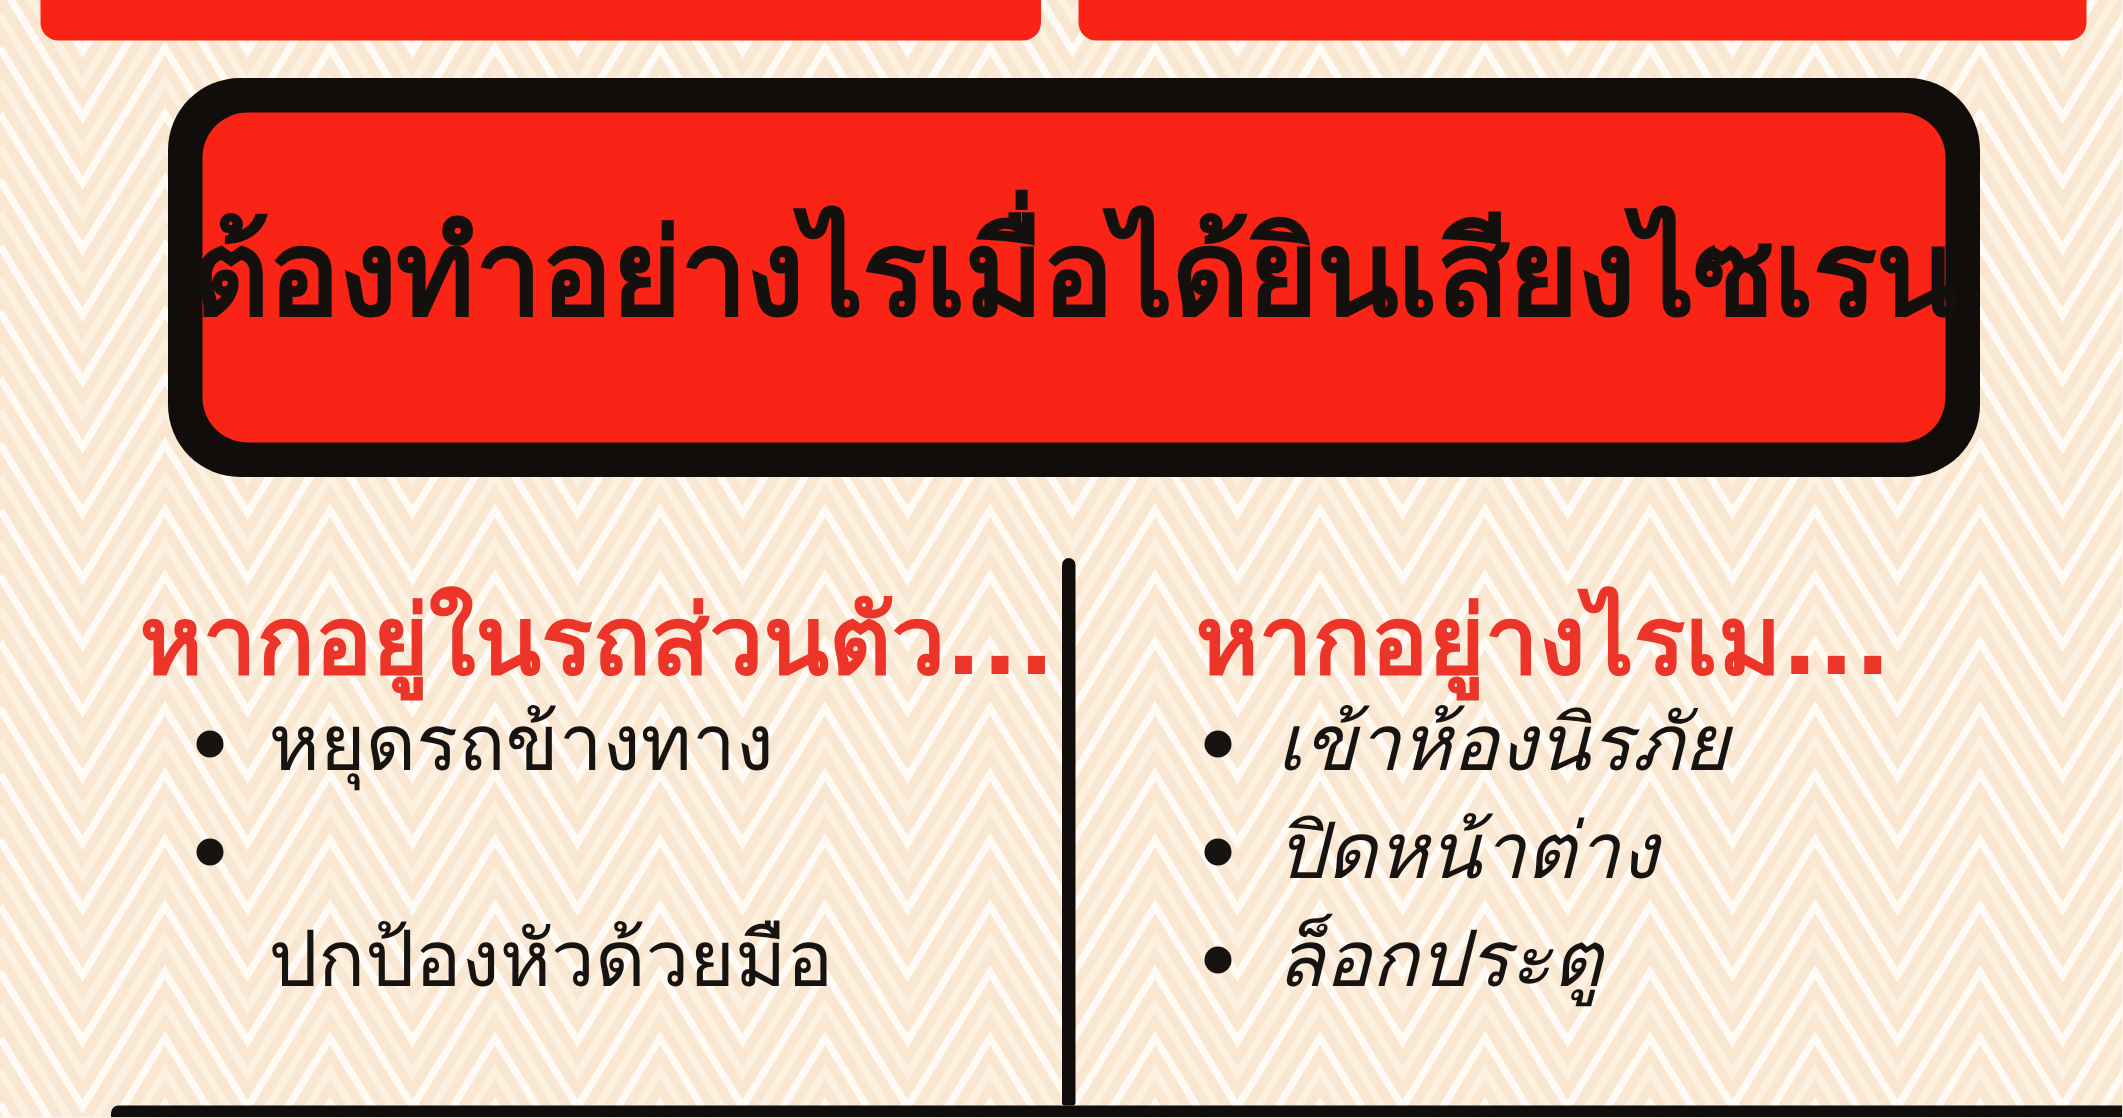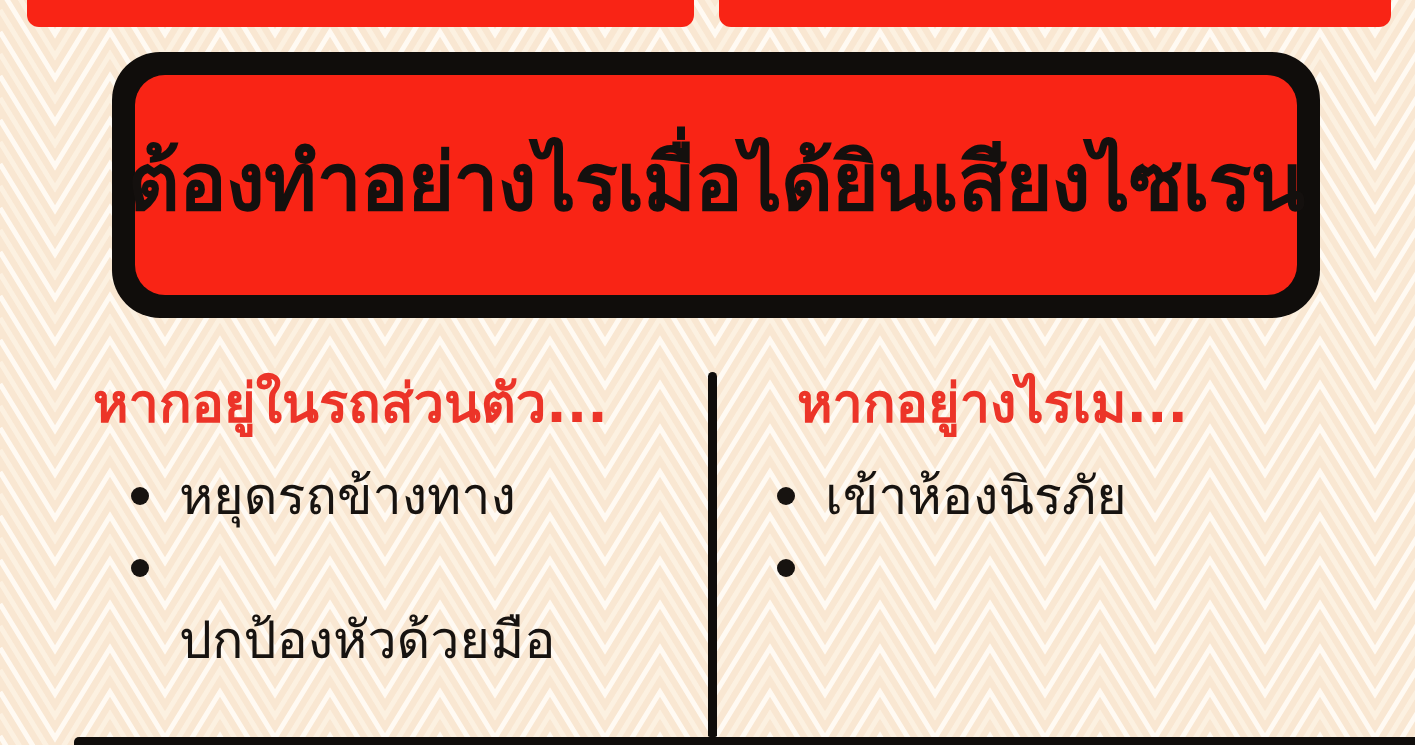--- a/index.html
+++ b/index.html
@@ -47,33 +47,34 @@
     color:#14100e;
     white-space:nowrap;
     letter-spacing:-1px;
     line-height:1.2;
     transform:translateY(-2px);
   }
 
   
   .col-heading{
     position:absolute;
-    font-size:54px;
+    font-size:64px;
     font-weight:600;
     color:var(--heading-red);
     white-space:nowrap;
     line-height:72px;
+    margin-top:24px;
   }
   .col-heading.left{left:93px;top:368px;}
   .col-heading.right{left:797px;top:368px;}
 
   
   .bullets{position:absolute;top:460px;}
   .bullets.left{left:120px;}
-  .bullets.right{left:766px;}
+  .bullets.right{left:792px;font-style:italic;}
   .row{
     height:72px;
     display:flex;align-items:center;
     padding-left:11px;
     white-space:nowrap;
   }
   .dot{
     width:18px;height:18px;border-radius:50%;
     background:var(--text-black);
     margin-right:30px;flex:0 0 auto;
@@ -181,17 +182,22 @@
     </div>
   </div>
 
   <div class="bullets right">
     <div class="row">
       <span class="dot"></span>
       <span class="txt">เข้าห้องนิรภัย</span>
     </div>
     <div class="row">
       <span class="dot"></span>
+      <span class="txt">ปิดหน้าต่าง</span>
+    </div>
+    <div class="row">
+      <span class="dot"></span>
+      <span class="txt">ล็อกประตู</span>
     </div>
   </div>
 
   <div class="bottom-bar"></div>
 </div>
 
 </body></html>

